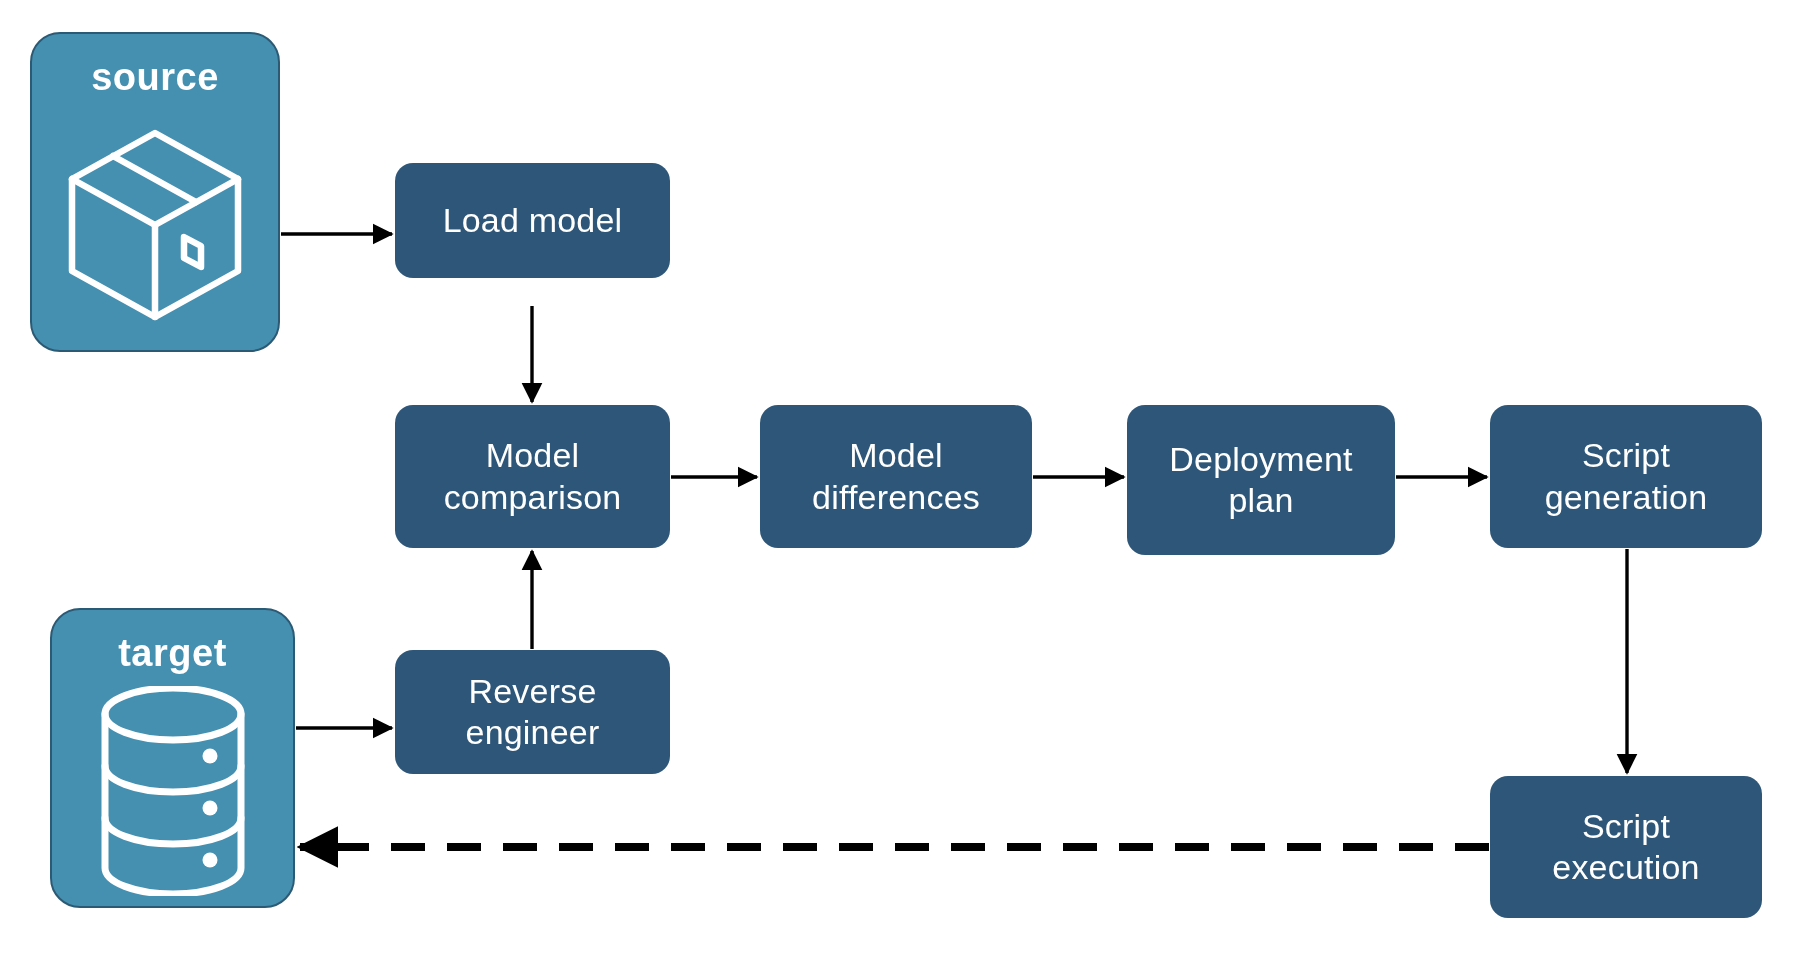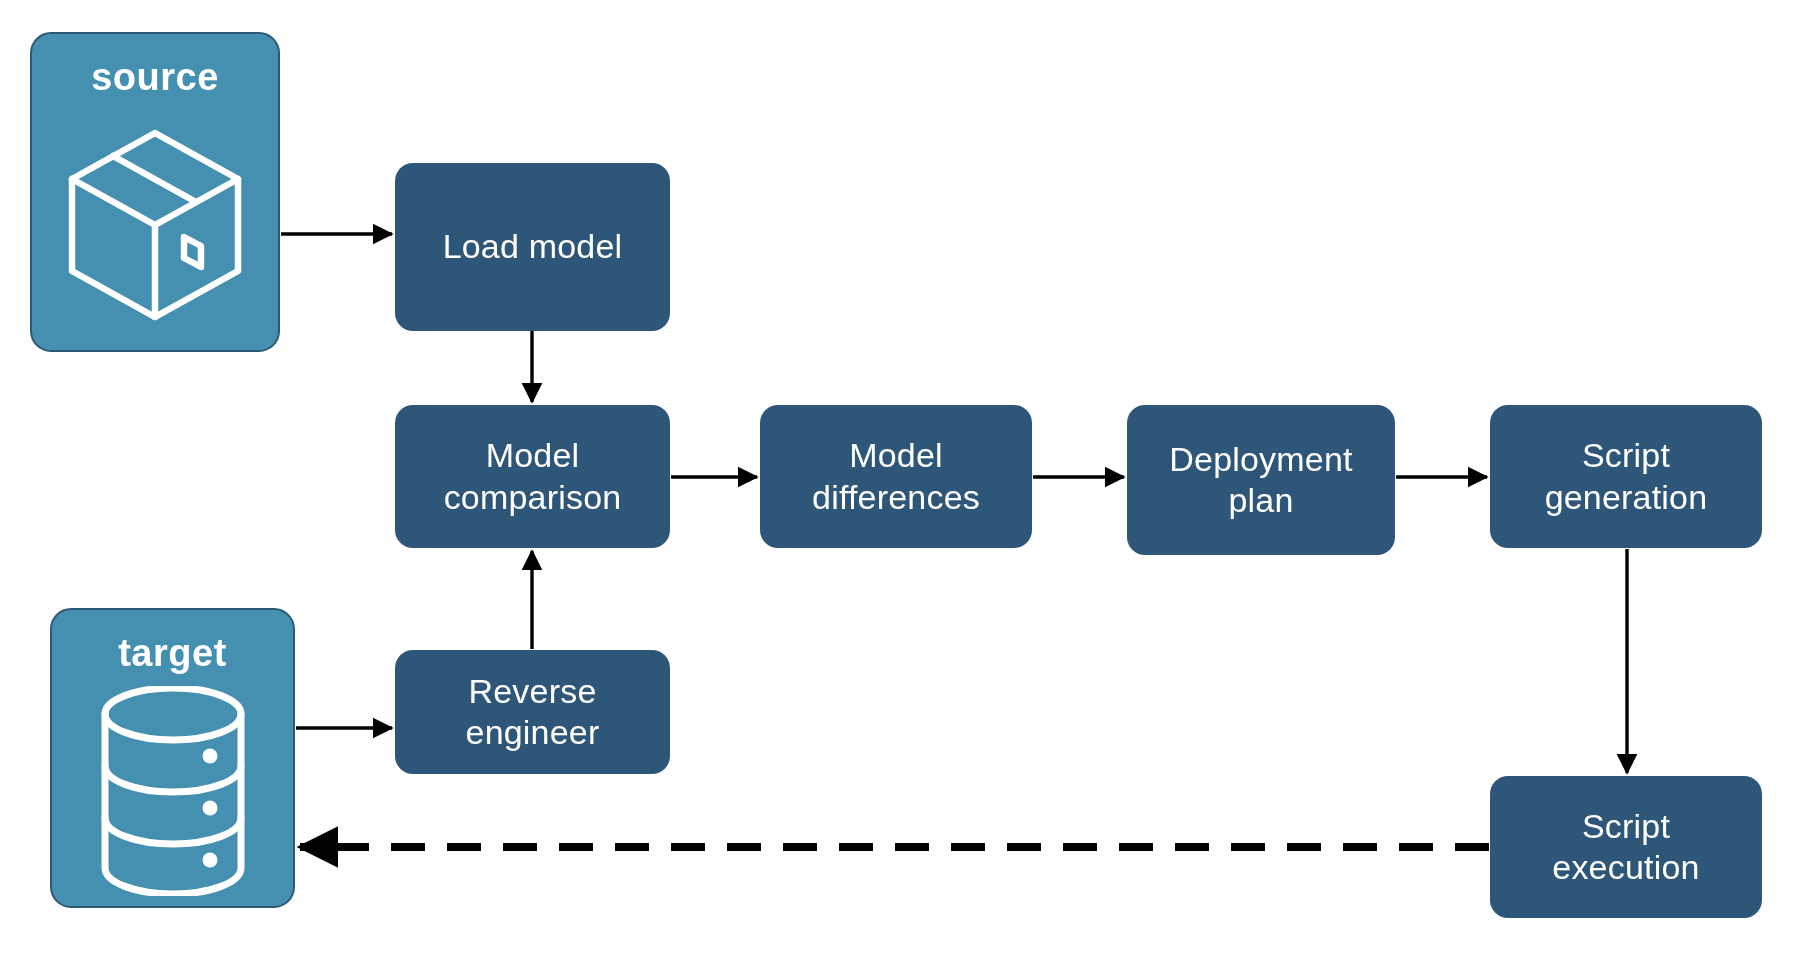--- a/index.html
+++ b/index.html
@@ -39,21 +39,21 @@
     background: #2D5678;
     border-radius: 18px;
     font-size: 34px;
     line-height: 1.22;
     letter-spacing: 0.2px;
     font-weight: 400;
   }
   .endpoint {
     background: #4590B0;
     border: 2px solid #2C5A74;
-    border-radius: 21px;
+    border-radius: 30px;
     flex-direction: column;
     justify-content: flex-start;
   }
   .endpoint .ep-title {
     font-size: 38px;
     font-weight: bold;
     letter-spacing: 0.5px;
     margin-top: 22px;
   }
   .endpoint .ep-icon {
@@ -136,21 +136,21 @@
         </g>
         <g fill="#ffffff">
           <circle cx="122" cy="70" r="7.5"></circle>
           <circle cx="122" cy="122" r="7.5"></circle>
           <circle cx="122" cy="174" r="7.5"></circle>
         </g>
       </svg>
     </div>
   </div>
 
-  <div class="node process" id="node-load-model" style="left:395px; top:163px; width:275px; height:168px;">
+  <div class="node process" id="node-load-model" style="left:395px; top:163px; width:275px; height:115px;">
     <span class="node-label">Load model</span>
   </div>
 
   <div class="node process" id="node-model-comparison" style="left:395px; top:405px; width:275px; height:143px;">
     <span class="node-label">Model
 comparison</span>
   </div>
 
   <div class="node process" id="node-model-differences" style="left:760px; top:405px; width:272px; height:143px;">
     <span class="node-label">Model

